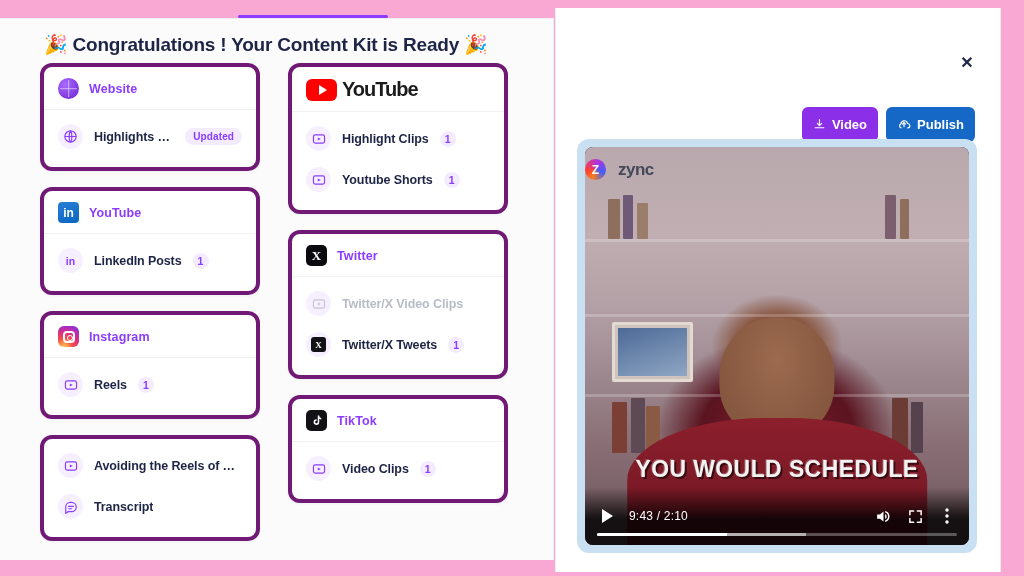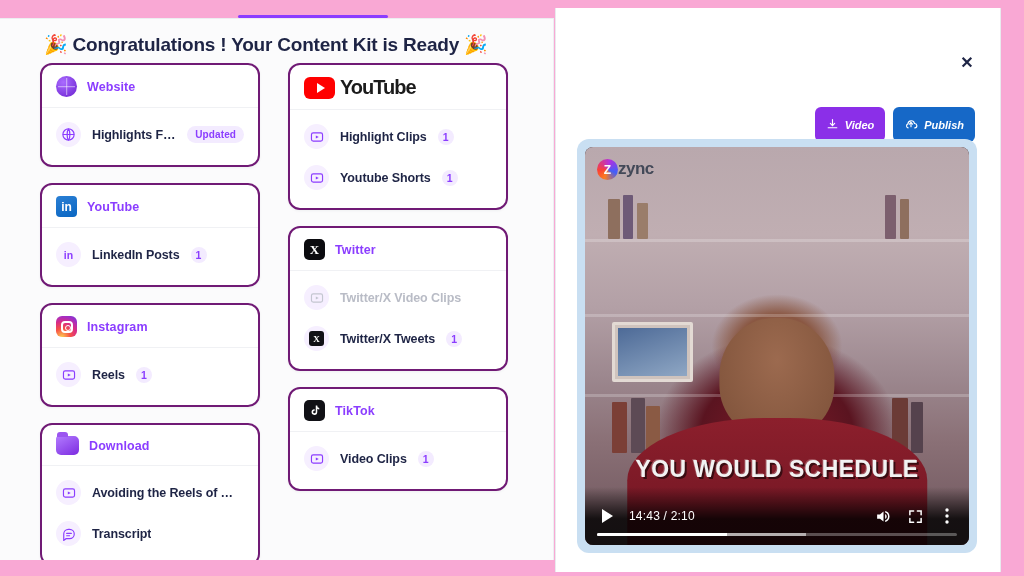--- a/index.html
+++ b/index.html
@@ -31,21 +31,21 @@
     letter-spacing: -0.2px; white-space: nowrap;
   }
 
   .columns { position: absolute; left: 0; top: 44px; width: 554px; }
   .col { position: absolute; top: 0; }
   .col-left { left: 40px; width: 220px; }
   .col-right { left: 288px; width: 220px; }
 
   .card {
     background: #ffffff;
-    border: 2px solid #701a75;
+    border: 4px solid #701a75;
     border-radius: 12px;
     box-shadow: 0 1px 3px rgba(25,30,60,.05);
     margin-bottom: 16px;
     overflow: hidden;
   }
   .card-head {
     display: flex; align-items: center; gap: 10px;
     padding: 11px 14px 10px 14px;
     border-bottom: 1px solid #f0f1f4;
   }
@@ -167,22 +167,22 @@
     display: flex; align-items: center; justify-content: center;
     font-size: 16px; font-weight: bold; cursor: pointer; line-height: 1;
   }
   .action-bar {
     position: absolute; right: 25px; top: 99px;
     display: flex; gap: 8px; align-items: center;
   }
   .btn {
     display: flex; align-items: center; gap: 6px;
     height: 35px; padding: 0 11px; border-radius: 6px;
-    font-size: 11px; font-weight: bold; color: #ffffff;
-    cursor: pointer; white-space: nowrap; font-style: italic;
+    font-size: 13px; font-weight: bold; color: #ffffff;
+    cursor: pointer; white-space: nowrap;
   }
   .btn-video, .btn-thumb { background: #8b2fe8; }
   .btn-publish { background: #1668c7; }
   .btn svg { display: block; }
 
   
   .video-frame {
     position: absolute; left: 21px; top: 131px; width: 400px; height: 414px;
     background: #c9dff2; border-radius: 12px; padding: 8px;
   }
@@ -219,22 +219,22 @@
     border-radius: 48% 48% 44% 44%;
     background: radial-gradient(ellipse at 50% 35%, #9c6a4f, #7d5139);
   }
   .person-body {
     position: absolute; left: 50%; top: 68%; width: 78%; height: 34%;
     transform: translateX(-50%);
     border-radius: 46% 46% 0 0;
     background: linear-gradient(#8c1f2c, #6e1522);
   }
   .vid-logo {
-    position: absolute; left: 12px; top: 12px;
-    display: flex; gap: 0;
+    position: absolute; left: 0; top: 12px;
+    display: flex; align-items: center; gap: 12px;
     opacity: .95;
   }
   .vid-logo .mark {
     width: 21px; height: 21px; border-radius: 50%;
     background: conic-gradient(from 200deg, #ff7a18, #ff3b2f 18%, #b42ae0 48%, #3b5bff 75%, #ff7a18 100%);
     position: relative;
   }
   .vid-logo .mark::after {
     content: "Z"; position: absolute; inset: 0; color: #fff;
     font-size: 12px; font-weight: bold; display: flex;
@@ -325,24 +325,20 @@
                     <rect x="2.5" y="5" width="19" height="14" rx="3"></rect>
                     <path d="M10 9.6l5 2.4-5 2.4z" fill="#8b3dff" stroke="none"></path>
                   </svg>
                 </div>
                 <div class="row-label">Reels</div>
                 <div class="count">1</div>
               </div>
             </div>
           </div>
           <div class="card">
-            <div class="card-head">
-              <div class="logo-folder"></div>
-              <div class="brand-name">Download</div>
-            </div>
             <div class="card-body">
               <div class="row">
                 <div class="chip">
                   <svg width="14" height="14" viewBox="0 0 24 24" fill="none" stroke="#8b3dff" stroke-width="2">
                     <rect x="2.5" y="5" width="19" height="14" rx="3"></rect>
                     <path d="M10 9.6l5 2.4-5 2.4z" fill="#8b3dff" stroke="none"></path>
                   </svg>
                 </div>
                 <div class="row-label">Avoiding the Reels of K…</div>
               </div>
@@ -492,21 +488,21 @@
           <div class="mark"></div>
           <div class="word">zync</div>
         </div>
 
         <div class="caption">YOU WOULD SCHEDULE</div>
 
         <div class="controls">
           <div class="ctrl-icon">
               <div class="tri-play"></div>
             </div>
-          <div class="time">14:43 / 2:10</div>
+          <div class="time">9:43 / 2:10</div>
           <div class="spacer"></div>
           <div class="ctrl-icon">
             <svg width="17" height="17" viewBox="0 0 24 24" fill="#fff">
                 <path d="M3 9v6h4l5 4V5L7 9H3z"></path>
                 <path d="M16.5 12c0-1.6-.9-3-2.2-3.7v7.4A4.2 4.2 0 0 0 16.5 12zm-2.2-7.6v2.1A5.9 5.9 0 0 1 18.4 12a5.9 5.9 0 0 1-4.1 5.5v2.1A8 8 0 0 0 20.5 12a8 8 0 0 0-6.2-7.6z"></path>
               </svg>
           </div>
           <div class="ctrl-icon">
             <svg width="15" height="15" viewBox="0 0 24 24" fill="none" stroke="#fff" stroke-width="2.4" stroke-linecap="round">
                 <path d="M3 9V3h6"></path>

